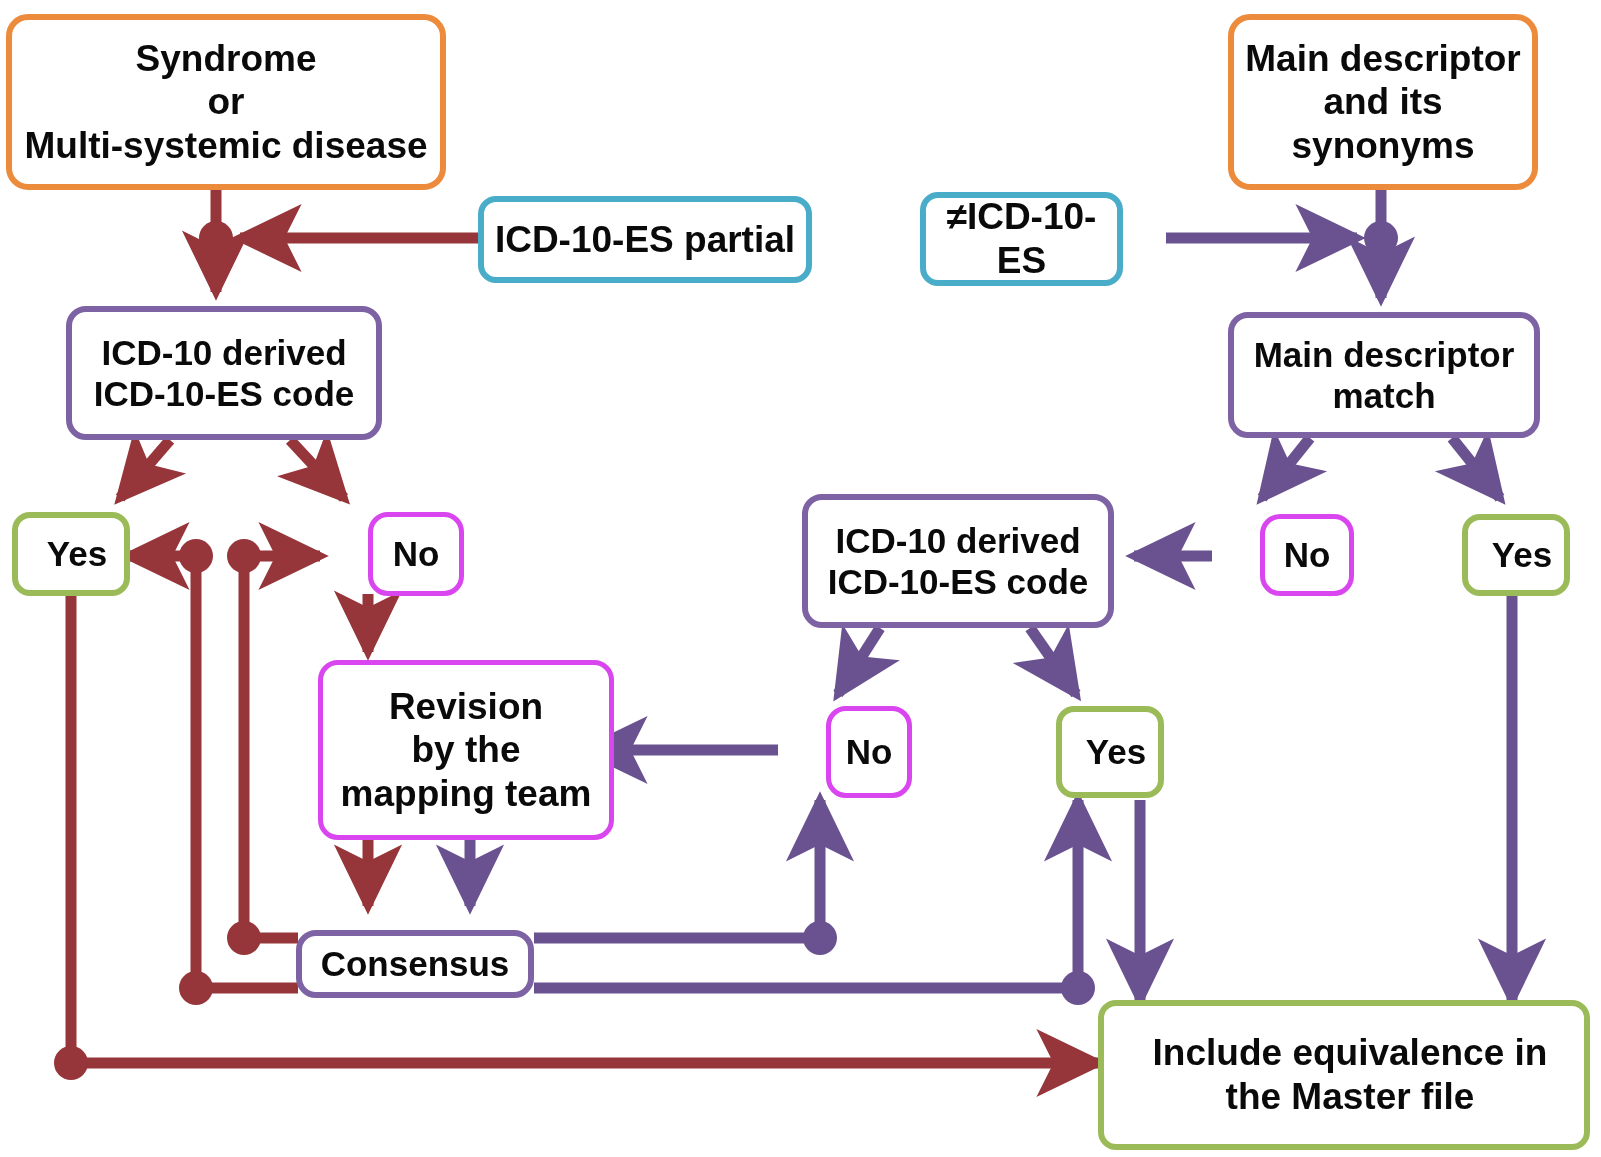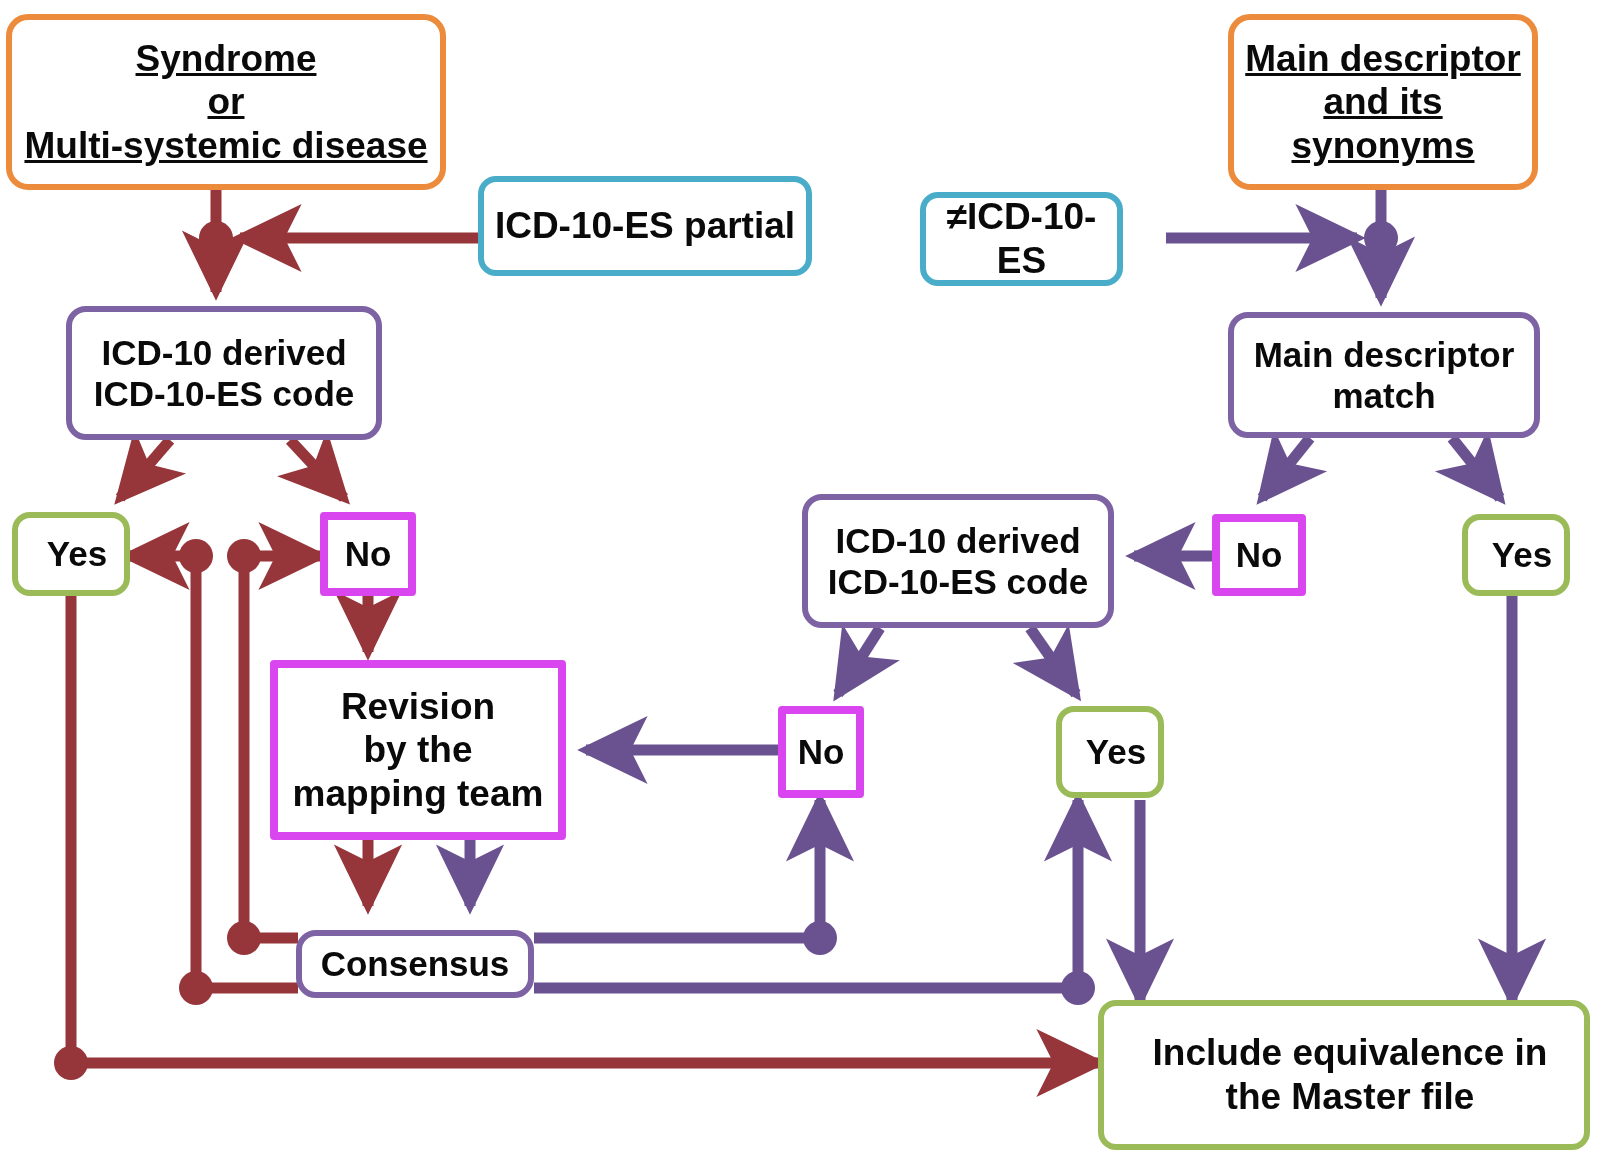--- a/index.html
+++ b/index.html
@@ -13,24 +13,24 @@
     display:flex;
     align-items:center;
     justify-content:center;
     text-align:center;
     font-weight:bold;
     color:#0a0a0a;
     line-height:1.18;
     white-space:pre-line;
     z-index:5;
   }
-  .n-orange{border:6px solid #ED8B3D;border-radius:22px;text-decoration:underline;}
+  .n-orange{border:6px solid #ED8B3D;border-radius:22px;}
   .n-teal{border:6px solid #49ACC8;border-radius:18px;}
   .n-purple{border:6px solid #7D62A4;border-radius:20px;}
-  .n-red{border:8px solid #d946ef;border-radius:4px;}
+  .n-red{border:5px solid #d946ef;border-radius:20px;margin-left:48px;}
   .n-green{border:6px solid #9BBB59;border-radius:18px;padding-left:12px;}
   .s-big{font-size:37px;}
   .s-med{font-size:35px;}
 </style>
 </head>
 <body>
 
 <div id="stage">
 
   <svg id="edges" viewBox="0 0 1601 1157" xmlns="http://www.w3.org/2000/svg">
@@ -111,21 +111,21 @@
       <circle cx="1381" cy="238" r="17"></circle>
       <circle cx="820" cy="938" r="17"></circle>
       <circle cx="1078" cy="988" r="17"></circle>
     </g>
   </svg>
 
   <div class="node n-orange s-big" style="left:6px;top:14px;width:440px;height:176px;">Syndrome
 or
 Multi-systemic disease</div>
 
-  <div class="node n-teal s-big" style="left:478px;top:176px;width:334px;height:100px;">ICD-10-ES partial</div>
+  <div class="node n-teal s-big" style="left:478px;top:196px;width:334px;height:87px;">ICD-10-ES partial</div>
 
   <div class="node n-teal s-big" style="left:920px;top:192px;width:203px;height:94px;">≠ICD-10-ES</div>
 
   <div class="node n-orange s-big" style="left:1228px;top:14px;width:310px;height:176px;">Main descriptor
 and its
 synonyms</div>
 
   <div class="node n-purple s-med" style="left:66px;top:306px;width:316px;height:134px;">ICD-10 derived
 ICD-10-ES code</div>
 

